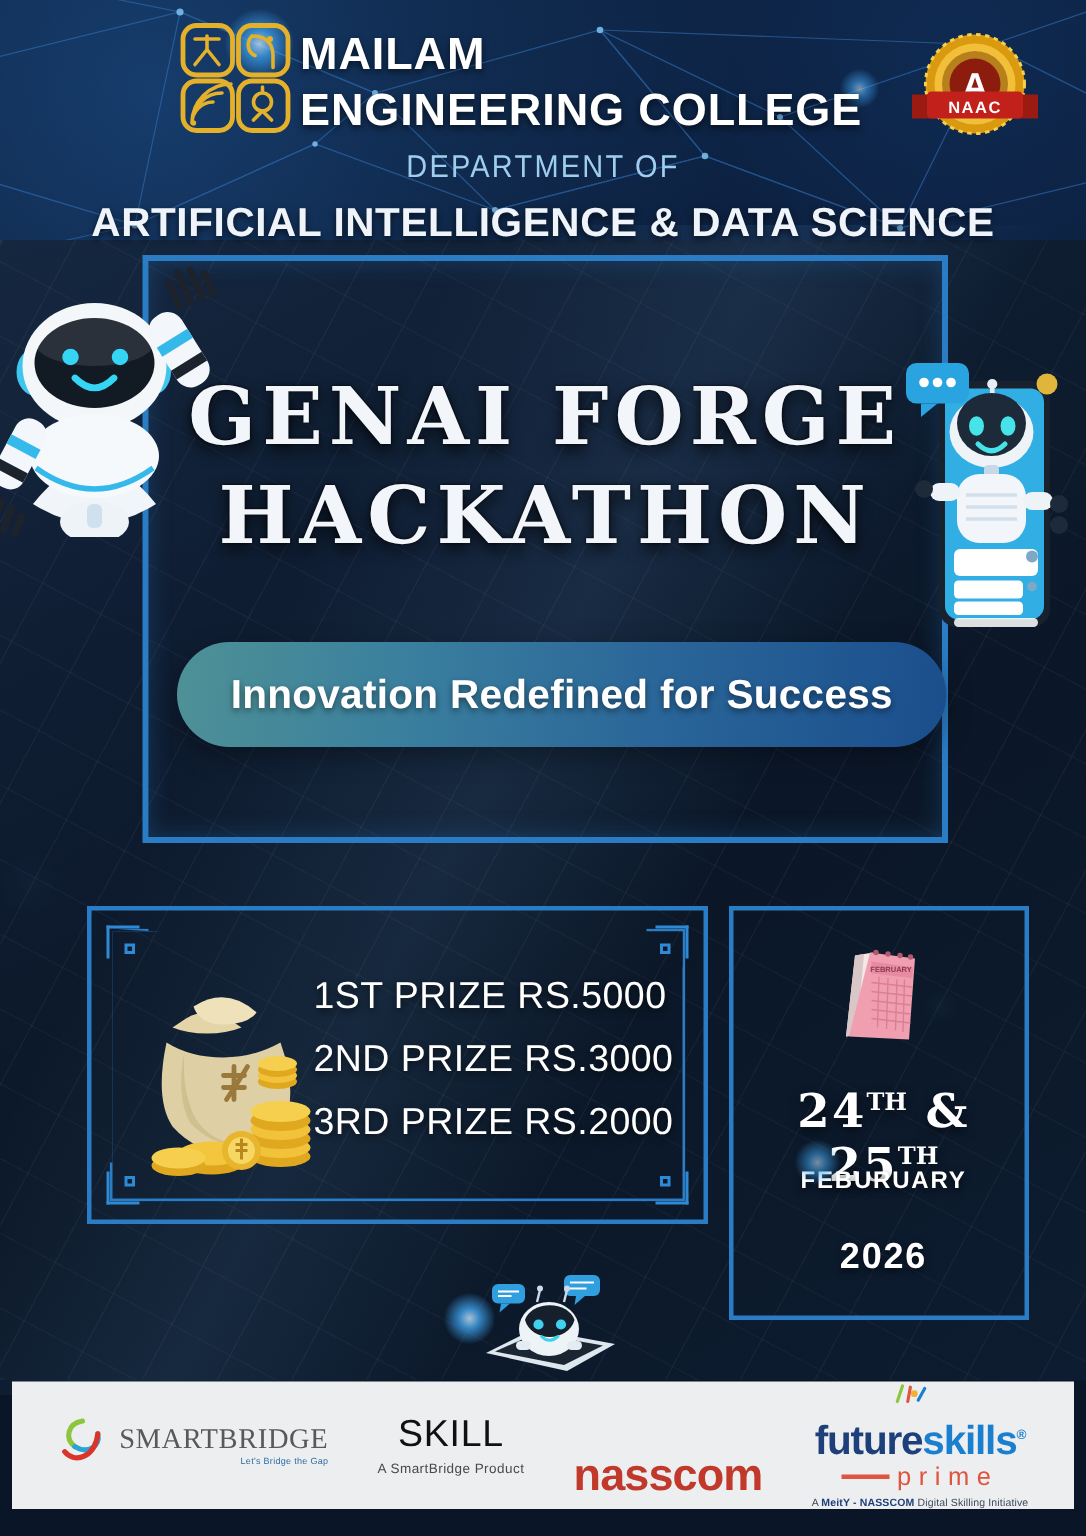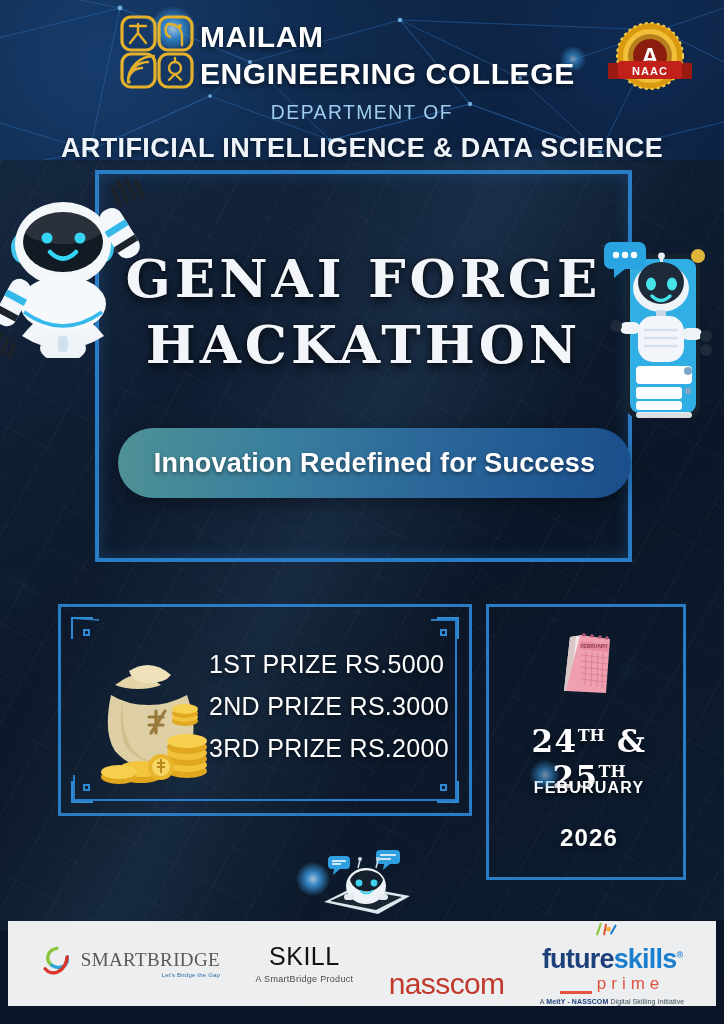--- a/index.html
+++ b/index.html
@@ -178,27 +178,27 @@
   .sb-word { color:#58595b; font-family:"Liberation Serif", serif; font-size:19px; letter-spacing:.4px; }
   .sb-tag  { color:#2e6da4; font-size:6px; letter-spacing:.2px; text-align:right; margin-top:1px; }
 
   
   .sw-1 { color:#111; font-weight:normal; font-size:25px; letter-spacing:.5px; line-height:25px; }
   .sw-2row { display:flex; align-items:center; line-height:25px; }
   .sw-2 { color:#1f6fe0; font-weight:bold; font-size:25px; letter-spacing:.5px; }
   .sw-tag{ color:#4a4a4a; font-size:9px; margin-top:5px; letter-spacing:.3px; }
 
   
-  .nass { color:#c0392b; font-size:30px; font-weight:normal; letter-spacing:-.6px;margin-top:40px; }
+  .nass { color:#c0392b; font-size:30px; font-weight:bold; letter-spacing:-.6px;margin-top:40px; }
 
   
   .fs-main { font-size:27px; font-weight:bold; letter-spacing:-.8px; line-height:27px; }
   .fs-future { color:#1d3f7a; } .fs-skills { color:#1b7fd0; }
   .fs-reg { font-size:9px; color:#1b7fd0; vertical-align:super; }
-  .fs-prime-row { display:flex; align-items:flex-end; gap:5px; margin-top:1px; }
+  .fs-prime-row { display:flex; align-items:center; gap:5px; margin-top:1px; }
   .fs-dash { width:32px; height:3px; background:#e0533f; }
   .fs-prime { color:#e0533f; font-size:17px; letter-spacing:5px; }
   .fs-tag { font-size:7px; color:#3b4a5a; margin-top:4px; letter-spacing:.1px; }
   .fs-tag b { color:#1d3f7a; }
 </style>
 </head>
 <body>
 
 <div class="poster">
 

